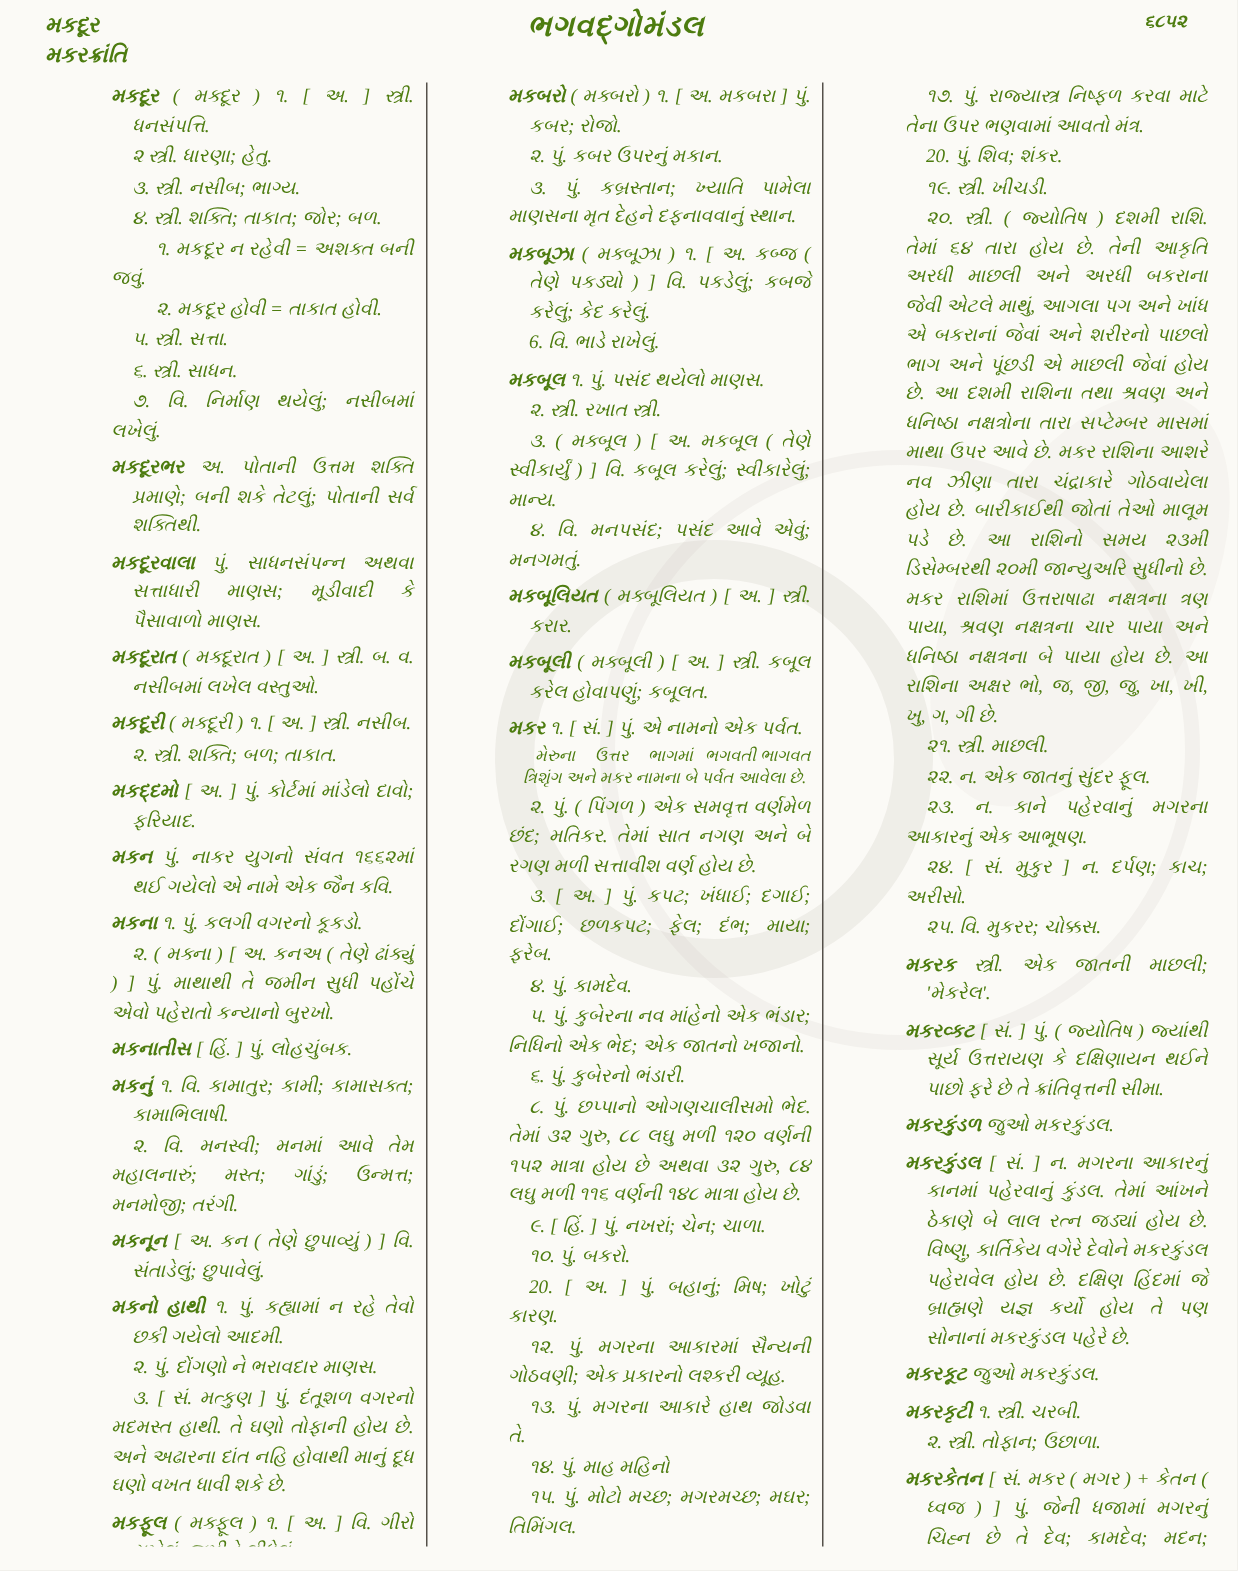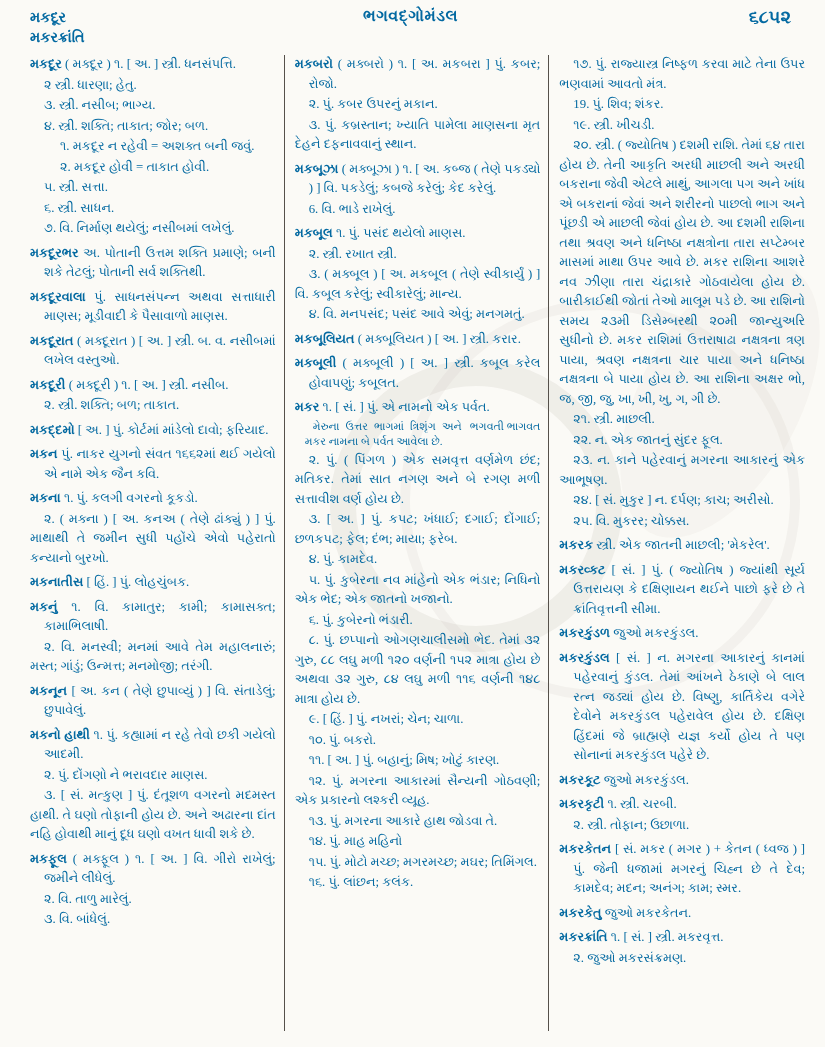--- a/index.html
+++ b/index.html
@@ -1,55 +1,57 @@
 <!DOCTYPE html>
 <html lang="gu"><head>
 <meta charset="utf-8">
 <style>
   html,body{margin:0;padding:0;background:#e9e7e2;}
   .page{
     position:relative;
     width:825px;height:1047px;
     margin:0 auto;
     background:#fbfaf6;
-    color:#0369a1;
+    color:#4d7c0f;
     font-family:"Liberation Serif","DejaVu Serif",serif;
     overflow:hidden;
     box-sizing:border-box;
+    font-style:italic;
   }
   
   .watermark{position:absolute;border-radius:50%;pointer-events:none;}
   .wm1{left:330px;top:360px;width:240px;height:240px;border:26px solid rgba(190,184,170,.18);}
   .wm2{left:400px;top:300px;width:380px;height:380px;border:10px solid rgba(190,184,170,.12);}
   .wm3{left:640px;top:250px;width:160px;height:300px;background:rgba(205,200,188,.10);transform:rotate(28deg);}
   header{
     position:relative;
     display:grid;
     grid-template-columns:1fr auto 1fr;
     align-items:start;
     padding:7px 34px 2px 30px;
   }
   .guide div{font-size:14.5px;line-height:20px;font-weight:bold;}
   .guide .gtop{font-weight:bold;}
-  .title{font-size:16px;font-weight:bold;text-align:center;letter-spacing:.5px;}
-  .pagenum{font-size:18px;font-weight:bold;text-align:right;}
+  .title{font-size:20px;font-weight:bold;text-align:center;letter-spacing:.5px;}
+  .pagenum{font-size:12px;font-weight:bold;text-align:right;}
   main.cols{
     position:relative;
     display:flex;
     padding:6px 12px 6px 28px;
     height:988px;
     box-sizing:border-box;
   }
   .col{
     flex:1 1 0;
     font-size:12.8px;
     line-height:19.5px;
     text-align:justify;
     overflow:hidden;
     padding:0 8px 0 2px;
+    margin-left:44px;
   }
   .col.divided{border-right:1px solid #55504a;}
   .col + .col{padding-left:10px;}
   .block{margin:0;}
   .entry{padding-left:14px;text-indent:-14px;margin-top:5px;}
   .sense{padding-left:0;text-indent:14px;margin-top:1px;}
   .idiom{padding-left:0;text-indent:30px;margin-top:1px;}
   .quote{font-size:11px;line-height:15.5px;padding-left:10px;text-indent:8px;margin-top:1px;}
   .quote-source{float:right;font-size:11px;}
   .headword{font-weight:bold;}
@@ -118,30 +120,30 @@
         <div class="block entry"><span class="headword">મકર </span>૧. [ સં. ] પું. એ નામનો એક પર્વત.</div>
         <div class="block quote"><span class="quote-source">ભગવતી ભાગવત</span>મેરુના ઉત્તર ભાગમાં ત્રિશૃંગ અને મકર નામના બે પર્વત આવેલા છે.</div>
         <div class="block sense">૨. પું. ( પિંગળ ) એક સમવૃત્ત વર્ણમેળ છંદ; મતિકર. તેમાં સાત નગણ અને બે રગણ મળી સત્તાવીશ વર્ણ હોય છે.</div>
         <div class="block sense">૩. [ અ. ] પું. કપટ; ખંધાઈ; દગાઈ; દોંગાઈ; છળકપટ; ફેલ; દંભ; માયા; ફરેબ.</div>
         <div class="block sense">૪. પું. કામદેવ.</div>
         <div class="block sense">૫. પું. કુબેરના નવ માંહેનો એક ભંડાર; નિધિનો એક ભેદ; એક જાતનો ખજાનો.</div>
         <div class="block sense">૬. પું. કુબેરનો ભંડારી.</div>
         <div class="block sense">૮. પું. છપ્પાનો ઓગણચાલીસમો ભેદ. તેમાં ૩૨ ગુરુ, ૮૮ લઘુ મળી ૧૨૦ વર્ણની ૧૫૨ માત્રા હોય છે અથવા ૩૨ ગુરુ, ૮૪ લઘુ મળી ૧૧૬ વર્ણની ૧૪૮ માત્રા હોય છે.</div>
         <div class="block sense">૯. [ હિં. ] પું. નખરાં; ચેન; ચાળા.</div>
         <div class="block sense">૧૦. પું. બકરો.</div>
-        <div class="block sense">૧૧. [ અ. ] પું. બહાનું; મિષ; ખોટું કારણ.</div>
+        <div class="block sense">20. [ અ. ] પું. બહાનું; મિષ; ખોટું કારણ.</div>
         <div class="block sense">૧૨. પું. મગરના આકારમાં સૈન્યની ગોઠવણી; એક પ્રકારનો લશ્કરી વ્યૂહ.</div>
         <div class="block sense">૧૩. પું. મગરના આકારે હાથ જોડવા તે.</div>
         <div class="block sense">૧૪. પું. માહ મહિનો</div>
         <div class="block sense">૧૫. પું. મોટો મચ્છ; મગરમચ્છ; મઘર; તિમિંગલ.</div>
         <div class="block sense">૧૬. પું. લાંછન; કલંક.</div>
       </section>
     <section class="col">
         <div class="block sense">૧૭. પું. રાજ્યાસ્ત્ર નિષ્ફળ કરવા માટે તેના ઉપર ભણવામાં આવતો મંત્ર.</div>
-        <div class="block sense">19. પું. શિવ; શંકર.</div>
+        <div class="block sense">20. પું. શિવ; શંકર.</div>
         <div class="block sense">૧૯. સ્ત્રી. ખીચડી.</div>
         <div class="block sense">૨૦. સ્ત્રી. ( જ્યોતિષ ) દશમી રાશિ. તેમાં ૬૪ તારા હોય છે. તેની આકૃતિ અરધી માછલી અને અરધી બકરાના જેવી એટલે માથું, આગલા પગ અને ખાંધ એ બકરાનાં જેવાં અને શરીરનો પાછલો ભાગ અને પૂંછડી એ માછલી જેવાં હોય છે. આ દશમી રાશિના તથા શ્રવણ અને ધનિષ્ઠા નક્ષત્રોના તારા સપ્ટેમ્બર માસમાં માથા ઉપર આવે છે. મકર રાશિના આશરે નવ ઝીણા તારા ચંદ્રાકારે ગોઠવાયેલા હોય છે. બારીકાઈથી જોતાં તેઓ માલૂમ પડે છે. આ રાશિનો સમય ૨૩મી ડિસેમ્બરથી ૨૦મી જાન્યુઅરિ સુધીનો છે. મકર રાશિમાં ઉત્તરાષાઢા નક્ષત્રના ત્રણ પાયા, શ્રવણ નક્ષત્રના ચાર પાયા અને ધનિષ્ઠા નક્ષત્રના બે પાયા હોય છે. આ રાશિના અક્ષર ભો, જ, જી, જુ, ખા, ખી, ખુ, ગ, ગી છે.</div>
         <div class="block sense">૨૧. સ્ત્રી. માછલી.</div>
         <div class="block sense">૨૨. ન. એક જાતનું સુંદર ફૂલ.</div>
         <div class="block sense">૨૩. ન. કાને પહેરવાનું મગરના આકારનું એક આભૂષણ.</div>
         <div class="block sense">૨૪. [ સં. મુકુર ] ન. દર્પણ; કાચ; અરીસો.</div>
         <div class="block sense">૨૫. વિ. મુકરર; ચોક્કસ.</div>
         <div class="block entry"><span class="headword">મકરક </span>સ્ત્રી. એક જાતની માછલી; 'મેકરેલ'.</div>
         <div class="block entry"><span class="headword">મકરવ્કટ </span>[ સં. ] પું. ( જ્યોતિષ ) જ્યાંથી સૂર્ય ઉત્તરાયણ કે દક્ષિણાયન થઈને પાછો ફરે છે તે ક્રાંતિવૃત્તની સીમા.</div>
         <div class="block entry"><span class="headword">મકરકુંડળ </span>જુઓ મકરકુંડલ.</div>

